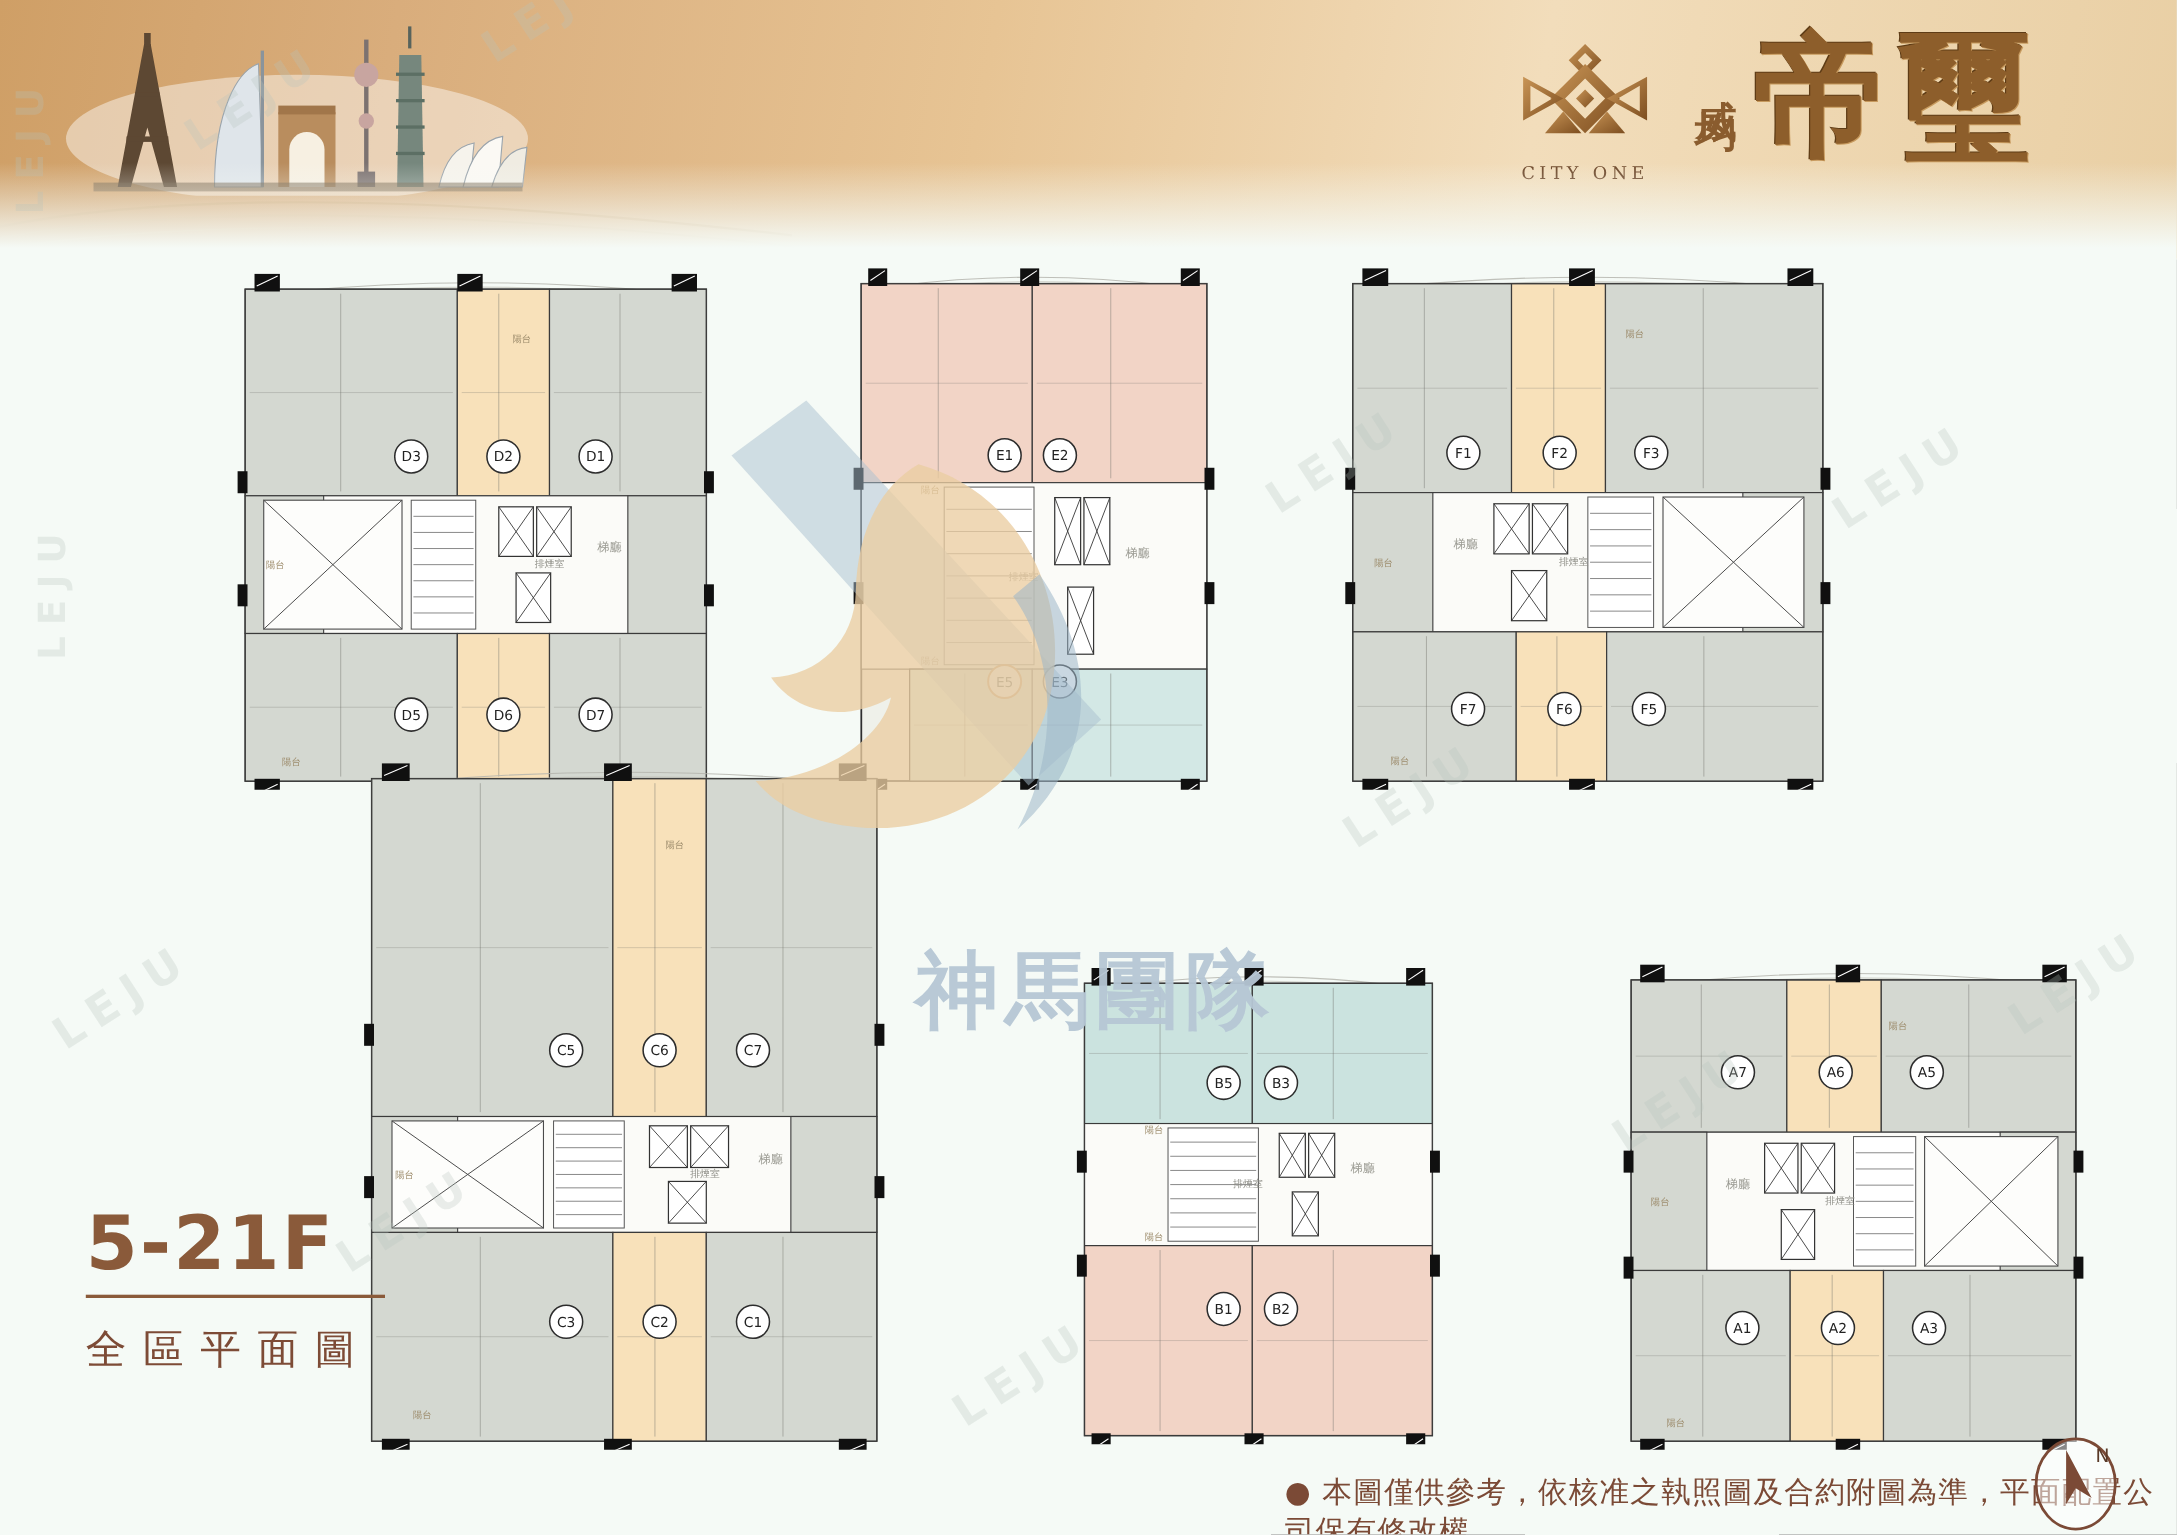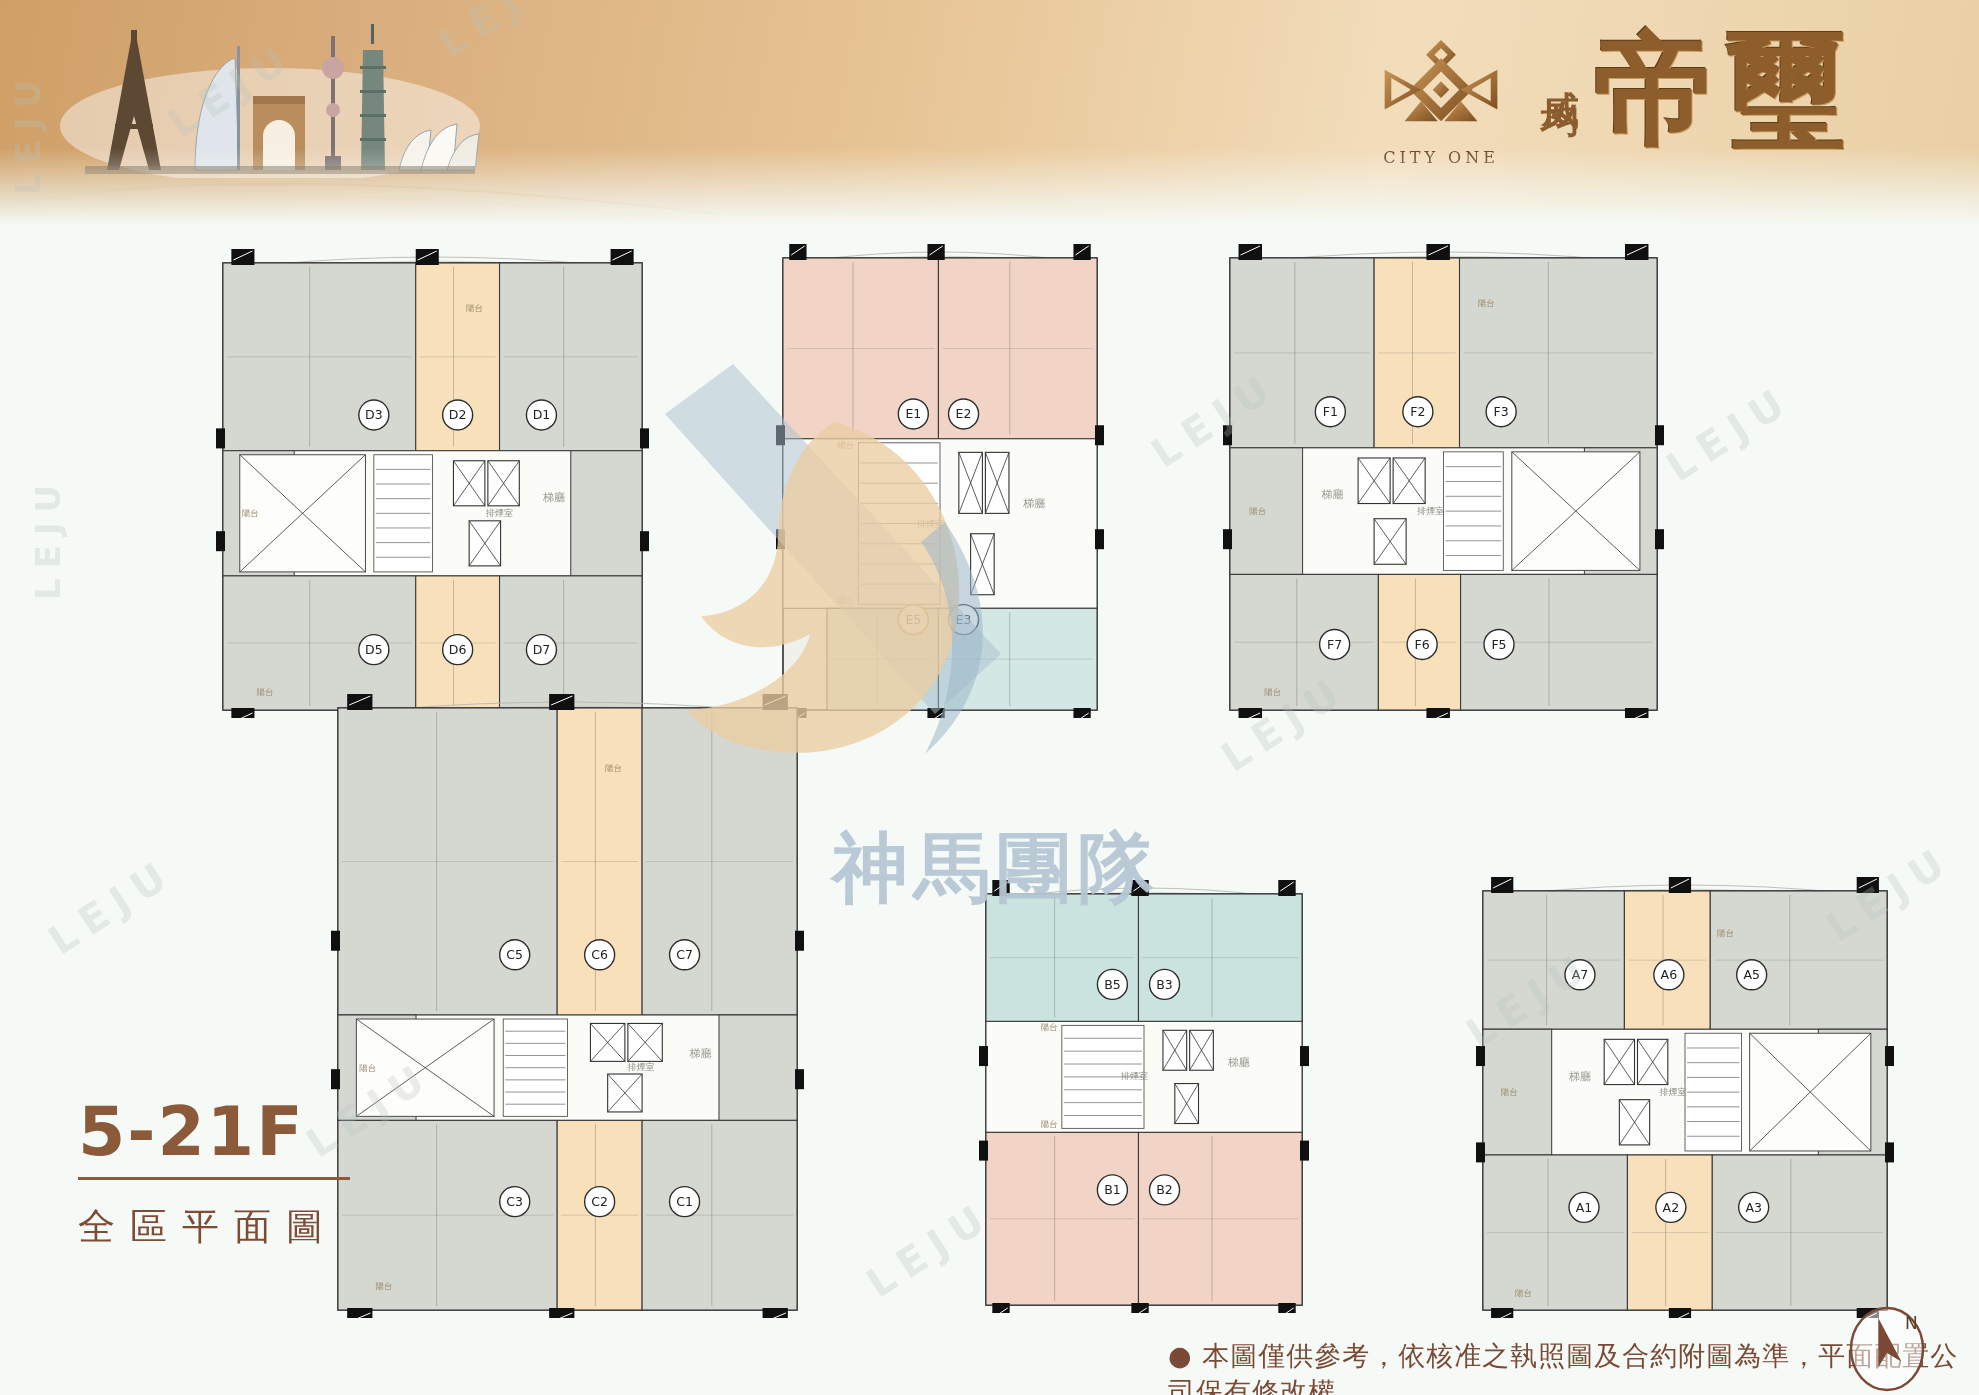--- a/index.html
+++ b/index.html
@@ -9,29 +9,29 @@
   .banner{position:absolute;left:0;top:0;width:100%;height:235px;
           background:linear-gradient(100deg,#cf9f66 0%,#d9ad7c 18%,#e7c494 45%,#f2ddbb 70%,#e9cfa4 100%);}
   .banner-fade{position:absolute;left:0;top:148px;width:100%;height:88px;
                background:linear-gradient(rgba(245,250,246,0),#f5faf6 88%);}
   .brand-cn-small{position:absolute;left:1534px;top:60px;height:130px;
       writing-mode:vertical-rl;text-orientation:upright;
       font-size:38px;font-weight:bold;color:#8a5c2e;letter-spacing:10px;
       font-family:"DejaVu Serif","Liberation Serif",serif;}
   .brand-cn-large{position:absolute;left:1594px;top:26px;
       font-size:122px;font-weight:bold;color:#8d5e2b;letter-spacing:8px;line-height:1.05;
-      font-family:Liberation Sans, sans-serif;
+      font-family:Liberation Serif, serif;
       text-shadow:1px 1px 0 #c79a5e,-1px -1px 0 #5e3c16;}
   .cityone-text{position:absolute;left:1366px;top:148px;width:150px;text-align:center;
       font-size:16px;letter-spacing:4px;color:#6b4527;
       font-family:"DejaVu Serif","Liberation Serif",serif;}
   
   .wm-text{position:absolute;left:832px;top:818px;opacity:.95;pointer-events:none;}
   .wm-cn{font-size:76px;font-weight:bold;color:#b6c7d5;letter-spacing:6px;
-         font-family:"DejaVu Serif","Liberation Serif",serif;}
+         font-family:"DejaVu Serif","Liberation Serif",serif;margin-top:32px;}
   .wm-en{font-size:30px;font-weight:bold;color:#b6c7d5;letter-spacing:3px;margin-top:2px;}
   .leju{position:absolute;font-weight:bold;color:#b7c4bd;opacity:.28;letter-spacing:10px;
         pointer-events:none;white-space:nowrap;}
   
   .title-block{position:absolute;left:78px;top:1092px;color:#8a5a3a;}
   .title-floors{font-size:68px;font-weight:bold;letter-spacing:2px;}
   .title-rule{width:272px;height:3px;background:#8a5a3a;margin-top:6px;}
   .title-sub{font-size:37px;letter-spacing:15px;color:#7d4b36;margin-top:22px;}
   
   .disclaimer{position:absolute;left:1168px;top:1338px;font-size:27px;color:#7b4a36;letter-spacing:1px;}

